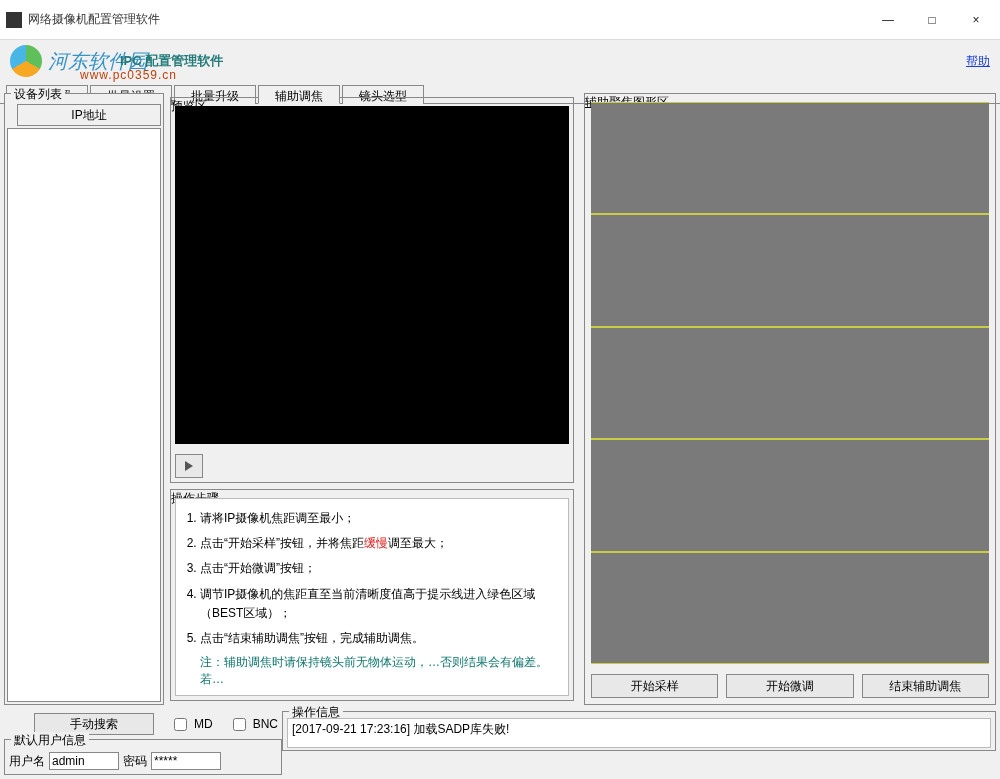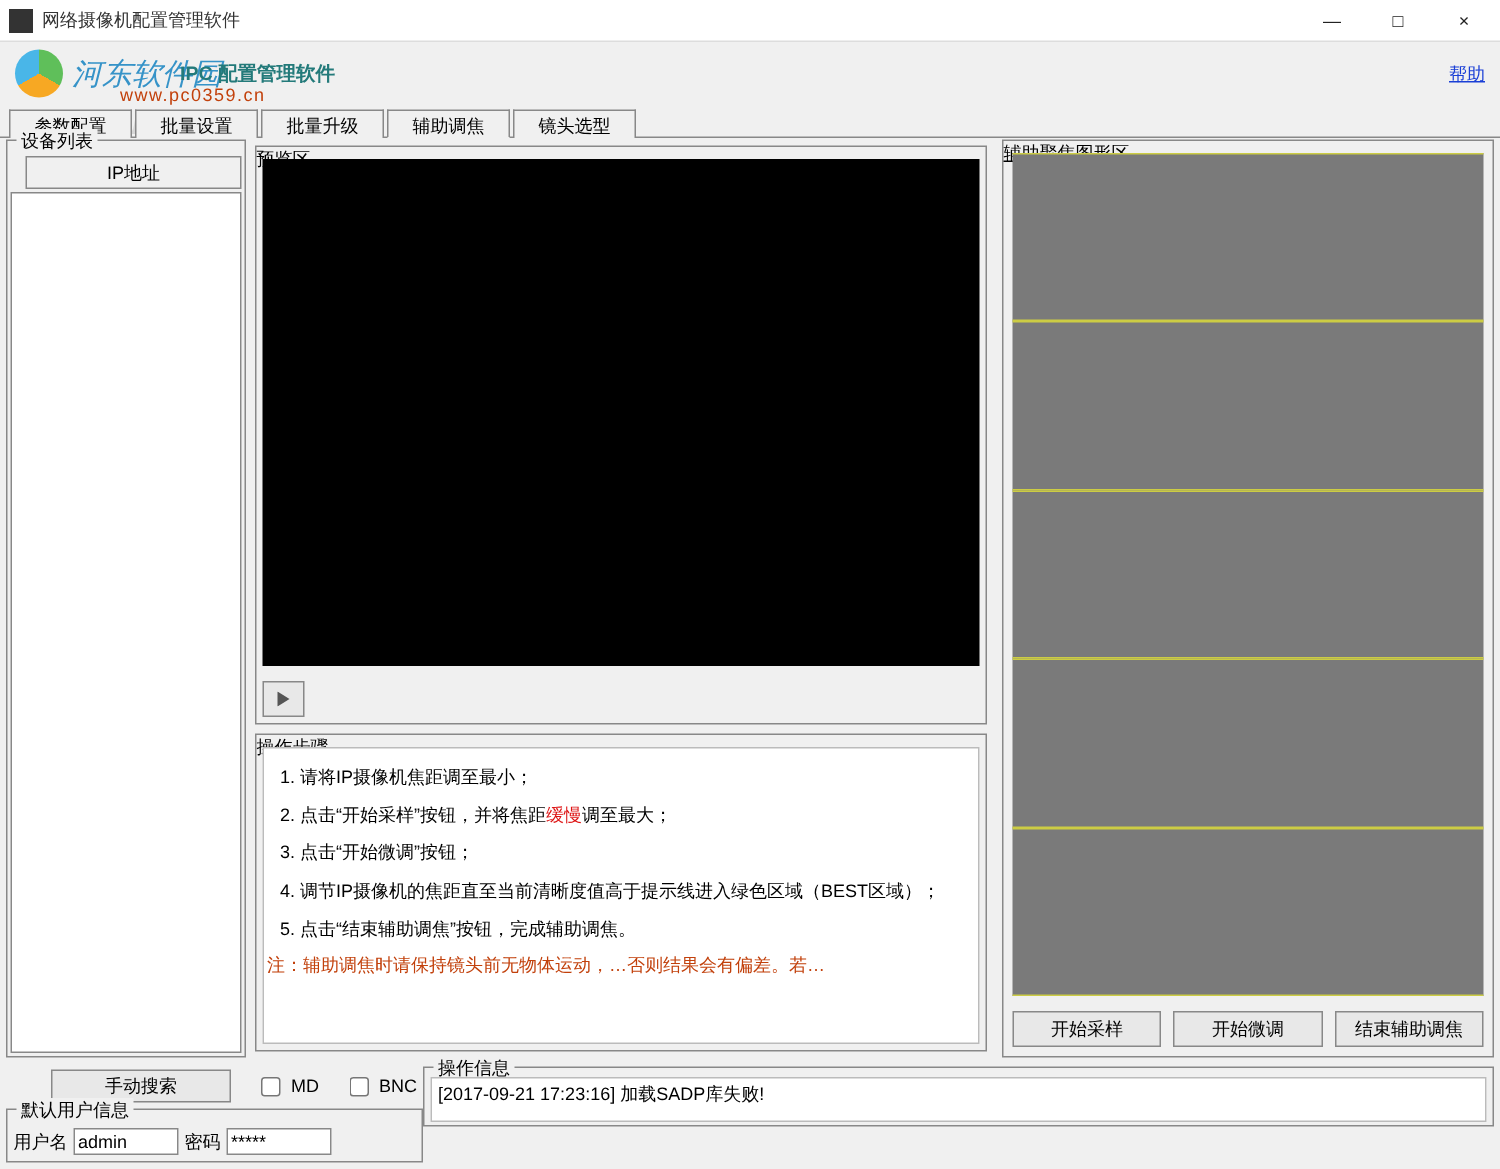--- a/index.html
+++ b/index.html
@@ -7,21 +7,21 @@
     margin: 0;
     font-family: "Microsoft YaHei", "SimSun", Arial, sans-serif;
     font-size: 12px;
     background: #f0f0f0;
     width: 1000px;
     height: 779px;
     overflow: hidden;
     position: relative;
   }
   .titlebar {
-    height: 28px;
+    height: 40px;
     background: #fff;
     display: flex;
     align-items: center;
     padding: 0 2px 0 6px;
     border-bottom: 1px solid #ddd;
   }
   .titlebar .appicon { width: 16px; height: 16px; background: #333; margin-right: 6px; }
   .titlebar .title { flex: 1; color: #333; }
   .winctl { display: flex; }
   .winbtn { width: 44px; height: 28px; display: flex; align-items: center; justify-content: center; color: #222; font-family: Arial; }
@@ -72,22 +72,22 @@
   .center-panel { flex: 1; height: 100%; display:flex; flex-direction:column;}
   .preview-panel { border:1px solid #888; margin:4px 4px 4px 0; height: 386px; position:relative;}
   .preview-video { position:absolute; left:4px; top:8px; right:4px; bottom:38px; background:#000;}
   .play-btn { position:absolute; left:4px; bottom:4px; width:28px; height:24px; border:1px solid #888; background:#e8e8e8; display:flex; align-items:center; justify-content:center; cursor:pointer;}
   .play-btn svg { width:10px; height:10px; }
   .steps-panel { border:1px solid #888; margin:2px 4px 4px 0; flex:1; position:relative;}
   .steps-body{ position:absolute; left:4px; top:8px; right:4px; bottom:4px; background:#fff; border:1px solid #bbb; overflow-y:scroll; padding:4px 2px;}
   .steps-body ol { margin:0; padding:0 0 0 22px;}
   .steps-body li { margin: 6px 0; line-height:1.6;}
   .slow { color:#d11; }
-  .steps-body .trunc { color:#c2410c; }
-  .right-panel { width: 328px; height: 100%; position:relative; border:1px solid #888;text-decoration:underline;}
+  .steps-body .trunc { color:#0f766e; margin-left:22px;}
+  .right-panel { width: 412px; height: 100%; position:relative; border:1px solid #888;text-decoration:underline;}
   .graph-area { position:absolute; left:6px; top:8px; right:6px; bottom:40px; background:#7a7a7a; display:flex; flex-direction:column;}
   .graph-row { flex:1; border-top:1px solid #cccc44; border-bottom:1px solid #cccc44;}
   .graph-row:first-child{ border-top:1px solid #cccc44;}
   .rbtns { position:absolute; left:6px; right:6px; bottom:6px; display:flex; gap:8px;}
   .rbtn { flex:1; height:24px; border:1px solid #888; background:#e8e8e8; display:flex; align-items:center; justify-content:center; cursor:pointer;}
   .bottom {
     position:absolute; left:4px; right:4px; bottom:2px; height: 66px;
     display:flex; flex-direction:column; gap:2px;
   }
   .manual-btn { width:120px; height:22px; border:1px solid #888; background:#e8e8e8; display:flex; align-items:center; justify-content:center; cursor:pointer; margin-left:30px;}

